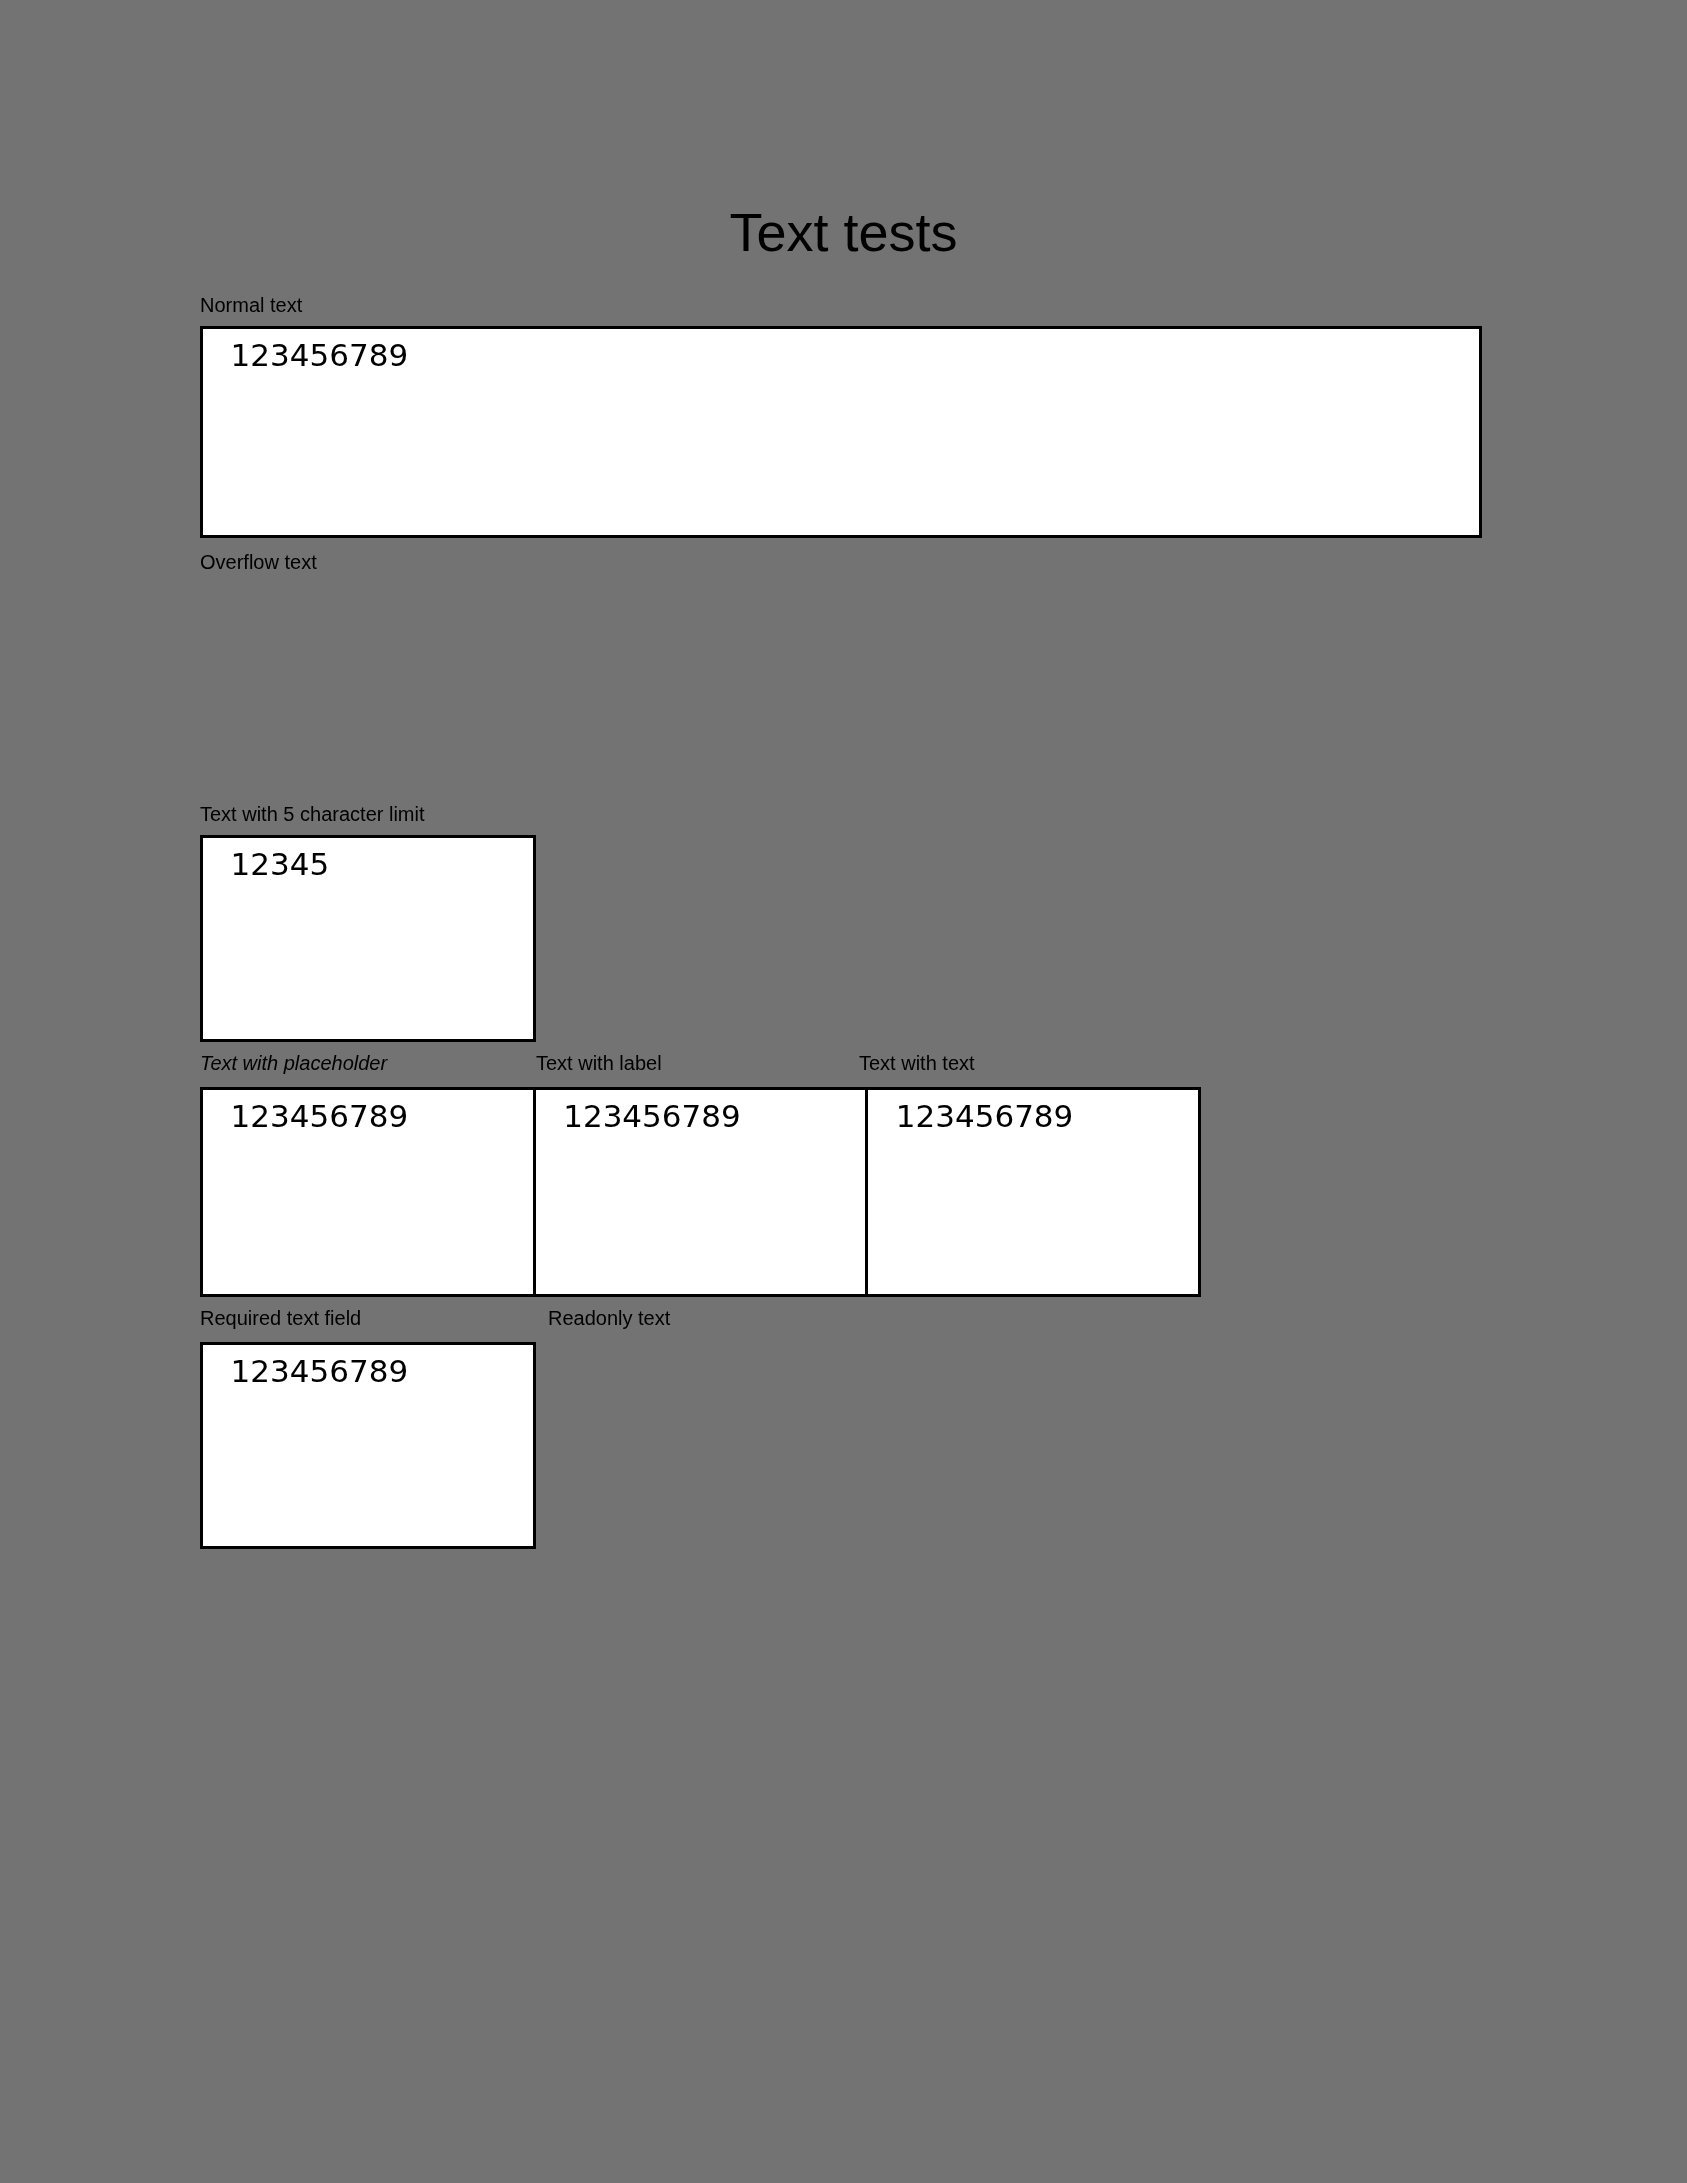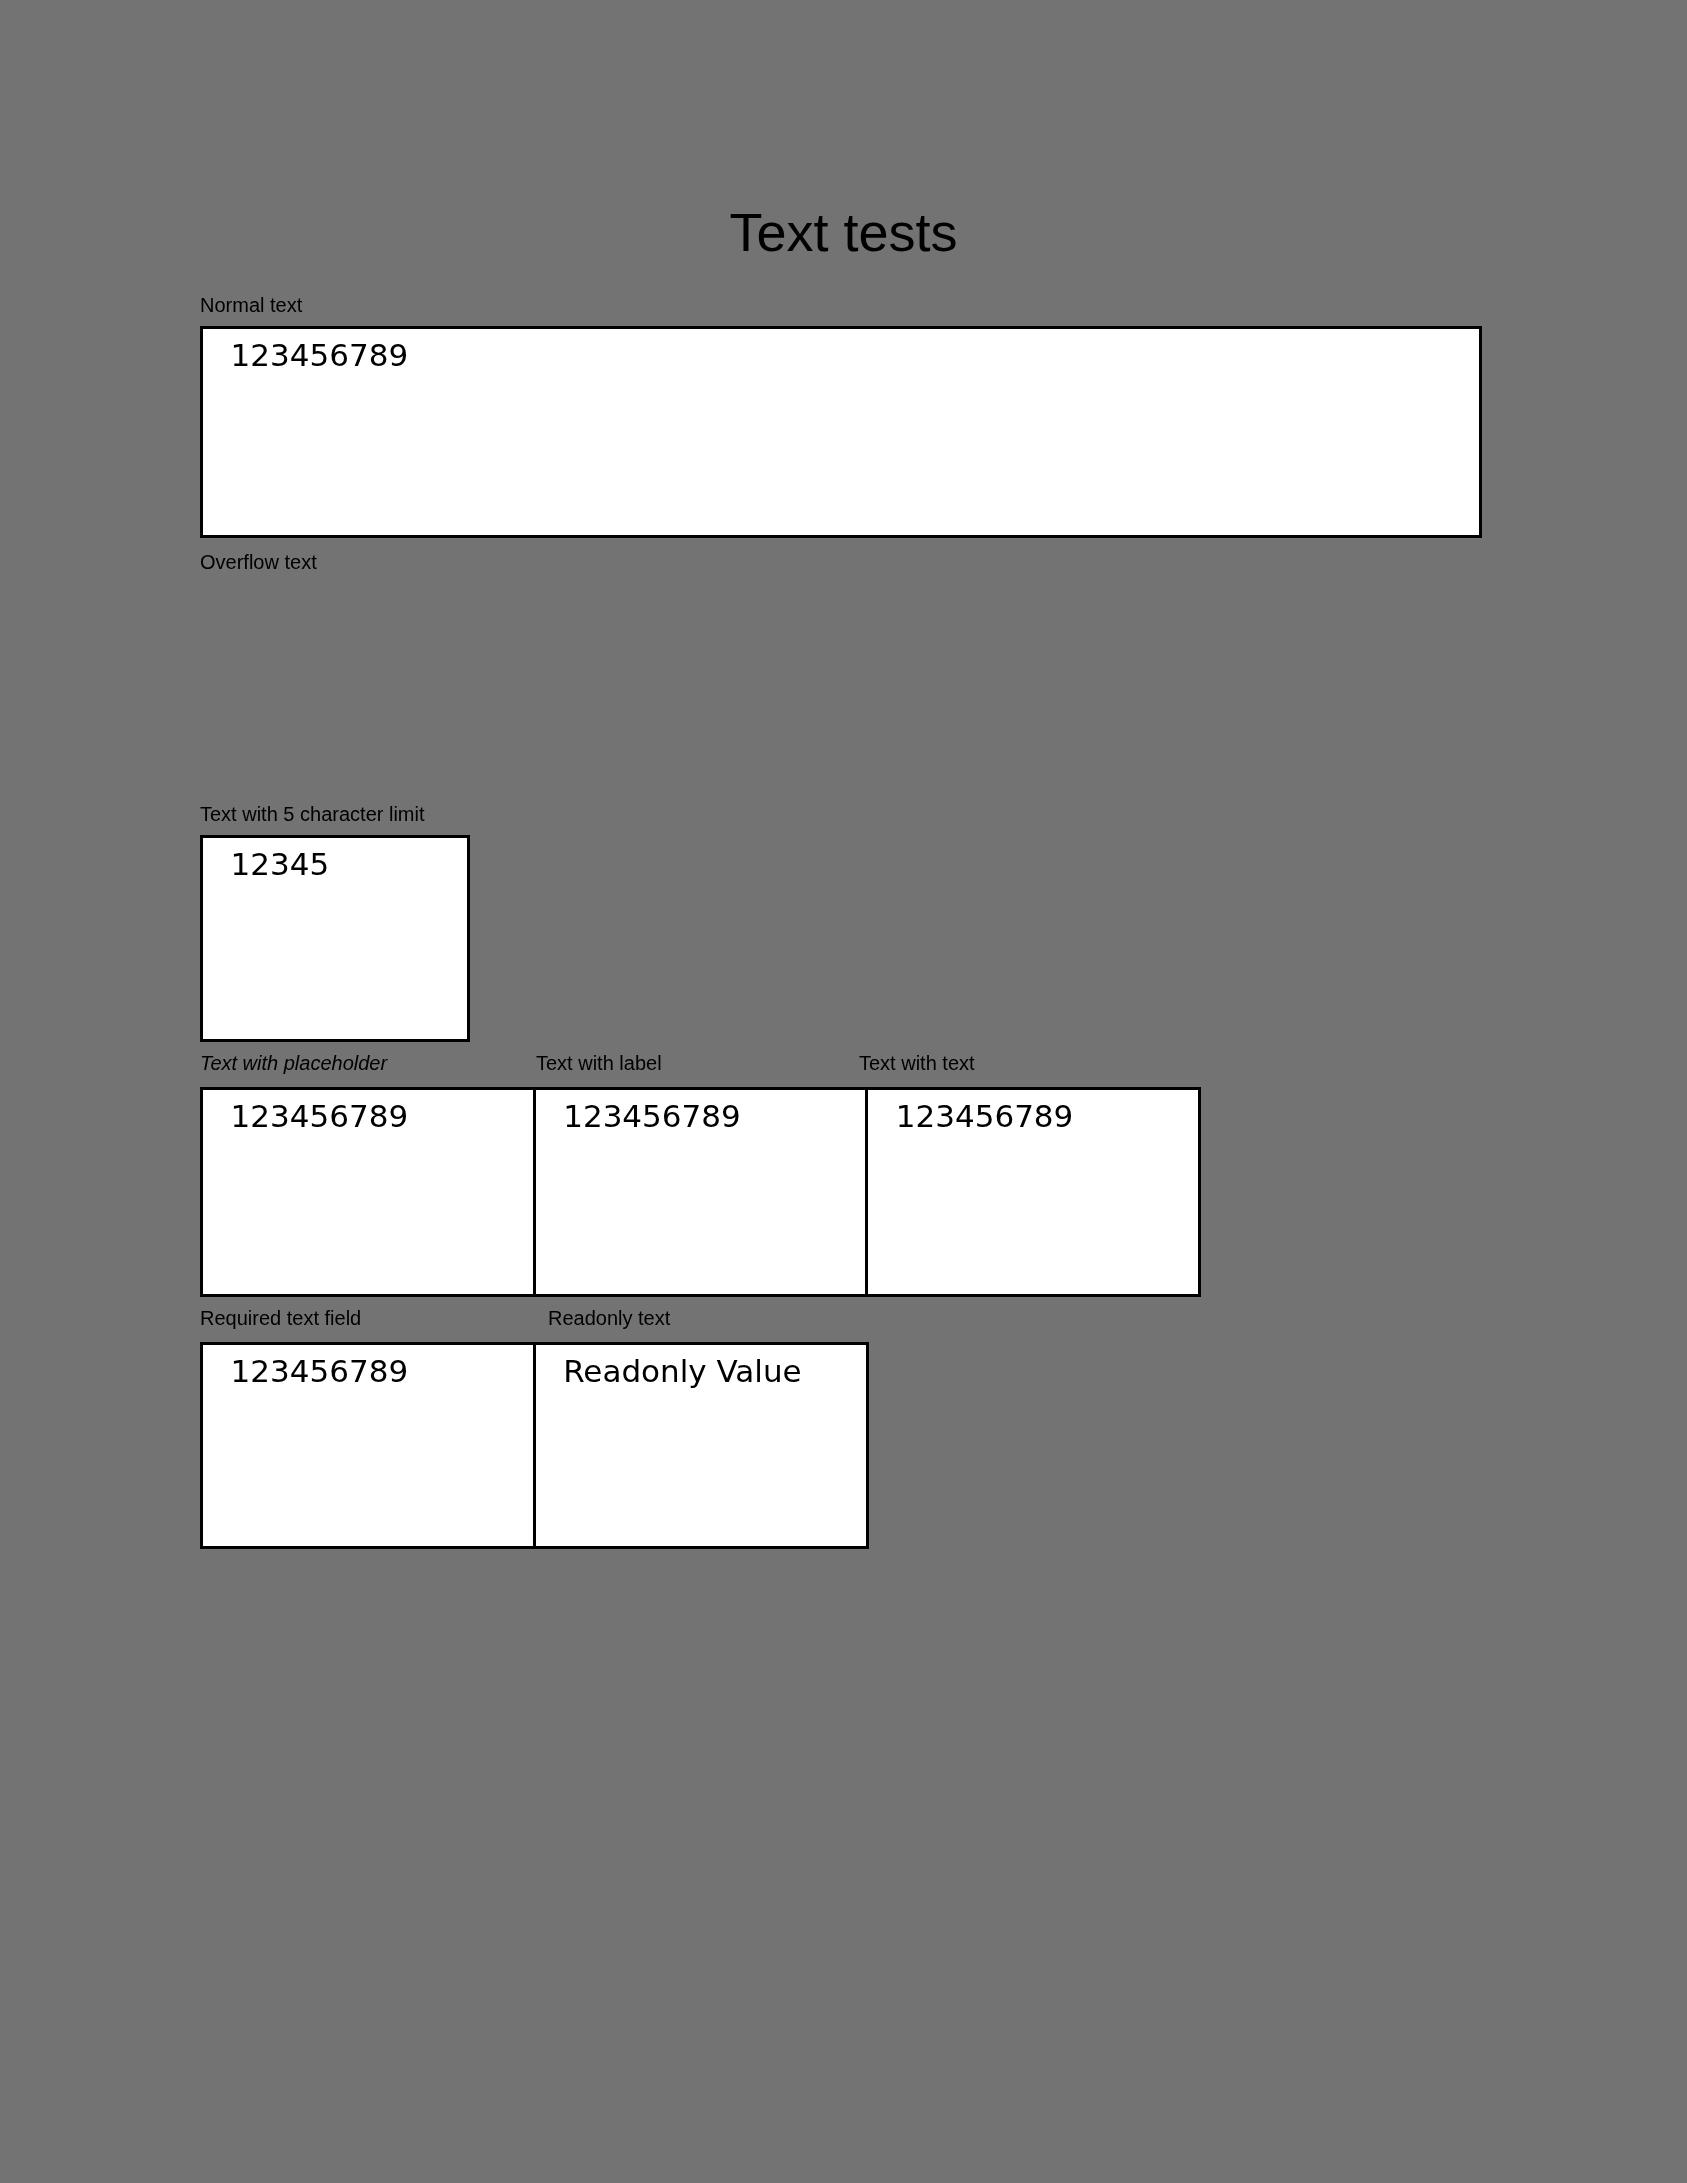--- a/index.html
+++ b/index.html
@@ -73,21 +73,21 @@
   <h1 class="title">Text tests</h1>
 
   <div class="field-label" style="left:200px; top:290px;">Normal text</div>
   <div class="input-box" style="left:200px; top:326px; width:1282px; height:212px;">
     <span class="value">123456789</span>
   </div>
 
   <div class="field-label" style="left:200px; top:547px;">Overflow text</div>
 
   <div class="field-label" style="left:200px; top:799px;">Text with 5 character limit</div>
-  <div class="input-box" style="left:200px; top:835px; width:270px; height:207px;">
+  <div class="input-box" style="left:200px; top:835px; width:336px; height:207px;">
     <span class="value">12345</span>
   </div>
 
   <div class="field-label" style="left:200px; top:1048px;font-style:italic;">Text with placeholder</div>
   <div class="field-label" style="left:536px; top:1048px;">Text with label</div>
   <div class="field-label" style="left:859px; top:1048px;">Text with text</div>
 
   <div class="row" style="left:200px; top:1087px;">
     <div class="input-box" style="width:336px; height:210px;">
       <span class="value">123456789</span>
@@ -100,19 +100,16 @@
     </div>
   </div>
 
   <div class="field-label" style="left:200px; top:1303px;">Required text field</div>
   <div class="field-label" style="left:548px; top:1303px;">Readonly text</div>
 
   <div class="row" style="left:200px; top:1342px;">
     <div class="input-box" style="width:336px; height:207px;">
       <span class="value">123456789</span>
     </div>
-    <div class="input-box" style="width:336px; height:207px;">
-      <span class="value">Readonly Value</span>
-    </div>
   </div>
 
 </div>
 
 
 </body></html>

